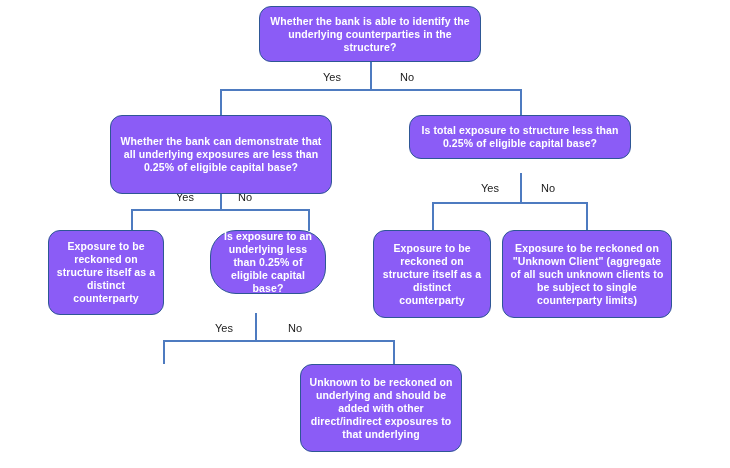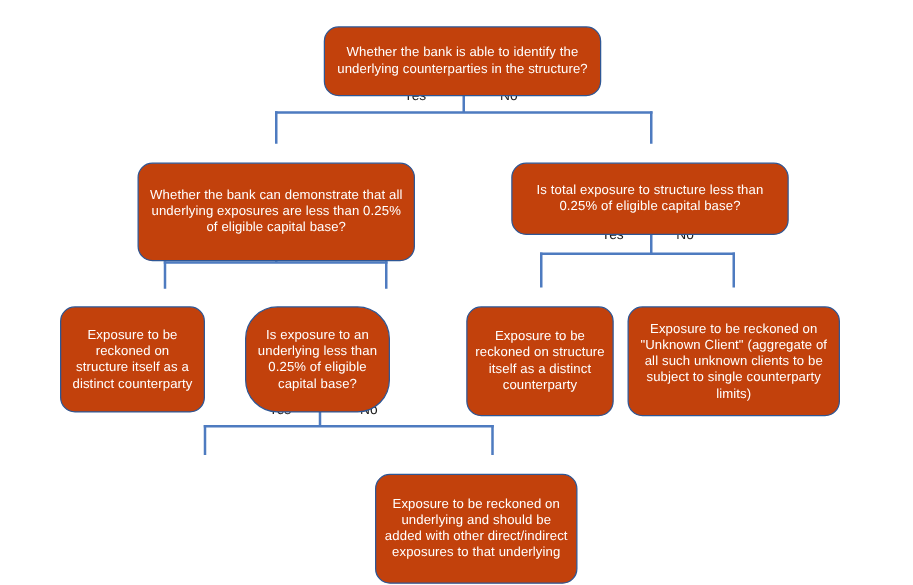--- a/index.html
+++ b/index.html
@@ -13,34 +13,33 @@
   #canvas {
     position: relative;
     width: 730px;
     height: 468px;
     background: #ffffff;
     overflow: hidden;
   }
   .node {
     position: absolute;
     box-sizing: border-box;
-    background: #c2410c;
+    background: #8b5cf6;
     border: 1px solid #2E5795;
     border-radius: 12px;
     color: #ffffff;
     display: flex;
     align-items: center;
     justify-content: center;
     text-align: center;
     font-size: 10.5px;
     line-height: 13px;
-    font-weight: normal;
+    font-weight: bold;
     padding: 4px 6px;
     letter-spacing: 0.1px;
-    margin-top: 15px;
   }
   .node span {
     display: block;
     width: 100%;
   }
   .edge {
     position: absolute;
     background: #4E7BC0;
   }
   .edge.v { width: 2px; }
@@ -104,38 +103,38 @@
   <div class="elabel" style="left:288px; top:322px;">No</div>
 
   <div class="node" style="left:259px; top:6px; width:222px; height:56px;">
     <span>Whether the bank is able to identify the underlying counterparties in the structure?</span>
   </div>
 
   <div class="node" style="left:110px; top:115px; width:222px; height:79px;">
     <span>Whether the bank can demonstrate that all underlying exposures are less than 0.25% of eligible capital base?</span>
   </div>
 
-  <div class="node" style="left:409px; top:115px; width:222px; height:58px;">
+  <div class="node" style="left:409px; top:115px; width:222px; height:44px;">
     <span>Is total exposure to structure less than 0.25% of eligible capital base?</span>
   </div>
 
   <div class="node" style="left:48px; top:230px; width:116px; height:85px;">
     <span>Exposure to be reckoned on structure itself as a distinct counterparty</span>
   </div>
 
-  <div class="node" style="left:196px; top:230px; width:116px; height:85px;border-radius:26px;">
+  <div class="node" style="left:210px; top:230px; width:116px; height:64px;border-radius:26px;">
     <span>Is exposure to an underlying less than 0.25% of eligible capital base?</span>
   </div>
 
   <div class="node" style="left:373px; top:230px; width:118px; height:88px;">
     <span>Exposure to be reckoned on structure itself as a distinct counterparty</span>
   </div>
 
   <div class="node" style="left:502px; top:230px; width:170px; height:88px;">
     <span>Exposure to be reckoned on "Unknown Client" (aggregate of all such unknown clients to be subject to single counterparty limits)</span>
   </div>
 
 
   <div class="node" style="left:300px; top:364px; width:162px; height:88px;">
-    <span>Exposure to be reckoned on underlying and should be added with other direct/indirect exposures to that underlying</span>
+    <span>Unknown to be reckoned on underlying and should be added with other direct/indirect exposures to that underlying</span>
   </div>
 
 </div>
 
 </body></html>

